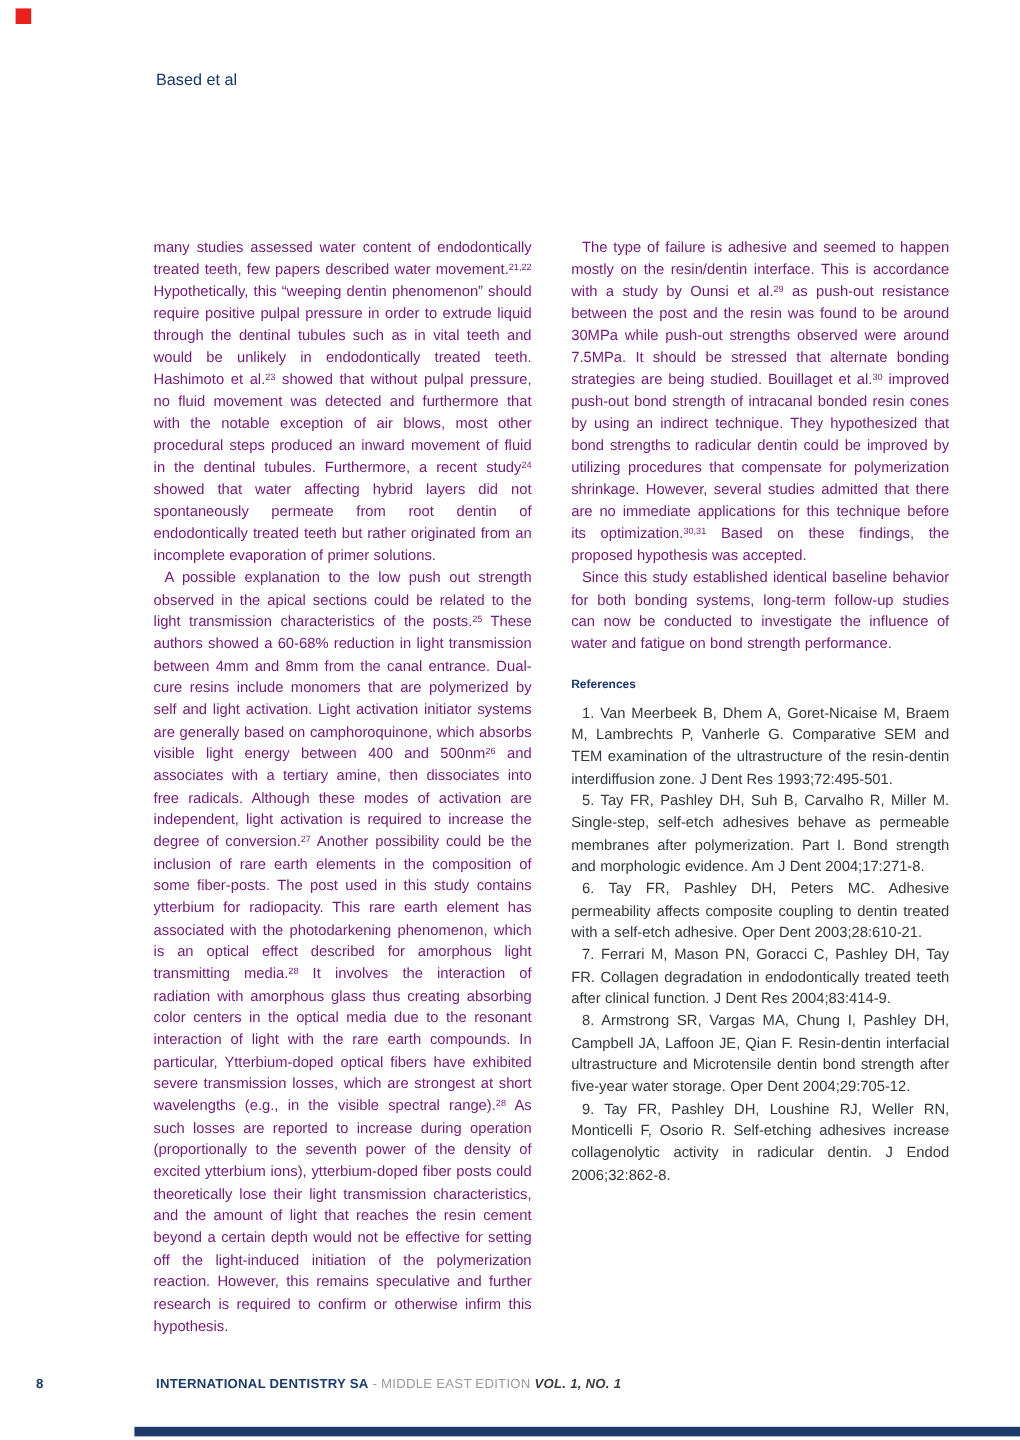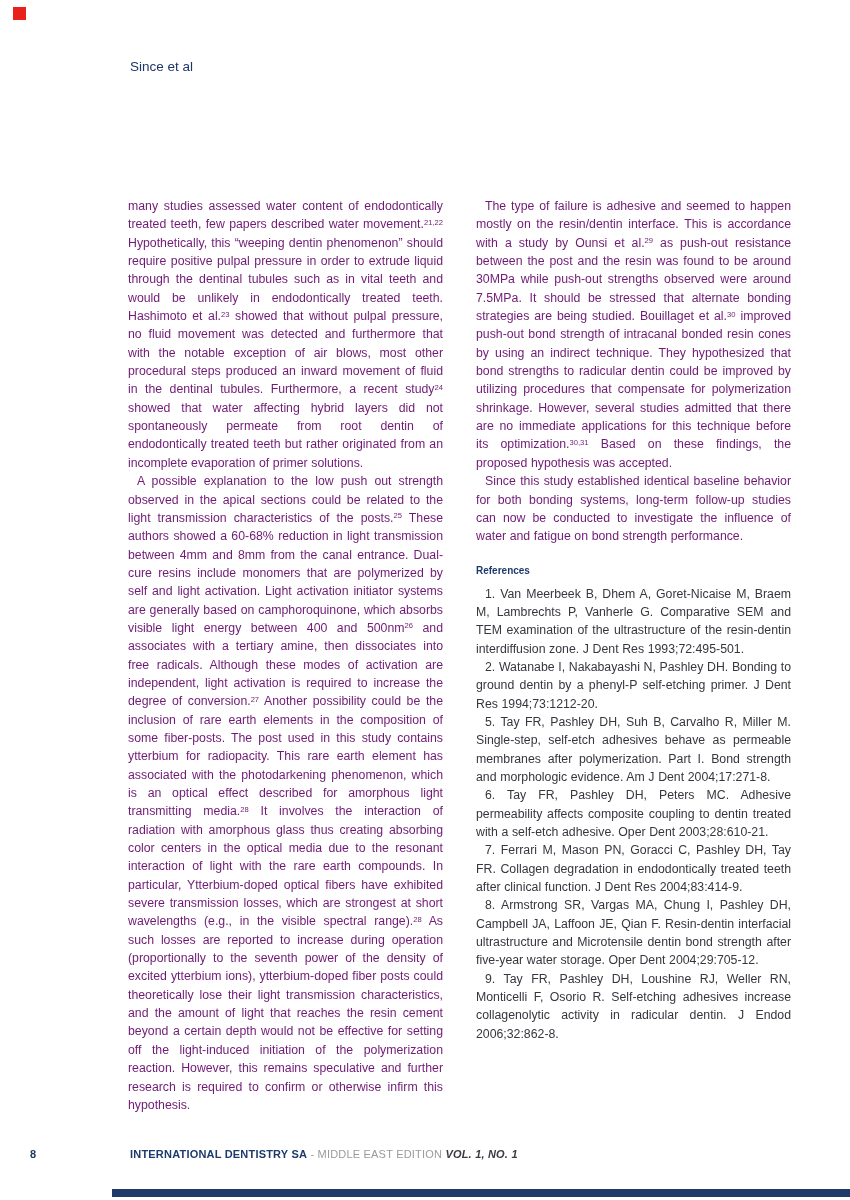--- a/index.html
+++ b/index.html
@@ -102,38 +102,37 @@
     background: #1e3a68;
   }
 </style>
 </head>
 <body>
 
 <div class="page">
 
   <div class="corner-marker"></div>
 
-  <div class="running-head">Since et al</div>
+  <div class="running-head">Based et al</div>
 
   <div class="content">
 
     <div class="col">
       <p class="body-p">many studies assessed water content of endodontically treated teeth, few papers described water movement.<sup>21,22</sup> Hypothetically, this “weeping dentin phenomenon” should require positive pulpal pressure in order to extrude liquid through the dentinal tubules such as in vital teeth and would be unlikely in endodontically treated teeth. Hashimoto et al.<sup>23</sup> showed that without pulpal pressure, no fluid movement was detected and furthermore that with the notable exception of air blows, most other procedural steps produced an inward movement of fluid in the dentinal tubules. Furthermore, a recent study<sup>24</sup> showed that water affecting hybrid layers did not spontaneously permeate from root dentin of endodontically treated teeth but rather originated from an incomplete evaporation of primer solutions.</p>
       <p class="body-p indent">A possible explanation to the low push out strength observed in the apical sections could be related to the light transmission characteristics of the posts.<sup>25</sup> These authors showed a 60-68% reduction in light transmission between 4mm and 8mm from the canal entrance. Dual-cure resins include monomers that are polymerized by self and light activation. Light activation initiator systems are generally based on camphoroquinone, which absorbs visible light energy between 400 and 500nm<sup>26</sup> and associates with a tertiary amine, then dissociates into free radicals. Although these modes of activation are independent, light activation is required to increase the degree of conversion.<sup>27</sup> Another possibility could be the inclusion of rare earth elements in the composition of some fiber-posts. The post used in this study contains ytterbium for radiopacity. This rare earth element has associated with the photodarkening phenomenon, which is an optical effect described for amorphous light transmitting media.<sup>28</sup> It involves the interaction of radiation with amorphous glass thus creating absorbing color centers in the optical media due to the resonant interaction of light with the rare earth compounds. In particular, Ytterbium-doped optical fibers have exhibited severe transmission losses, which are strongest at short wavelengths (e.g., in the visible spectral range).<sup>28</sup> As such losses are reported to increase during operation (proportionally to the seventh power of the density of excited ytterbium ions), ytterbium-doped fiber posts could theoretically lose their light transmission characteristics, and the amount of light that reaches the resin cement beyond a certain depth would not be effective for setting off the light-induced initiation of the polymerization reaction. However, this remains speculative and further research is required to confirm or otherwise infirm this hypothesis.</p>
     </div>
 
     <div class="col">
       <p class="body-p indent">The type of failure is adhesive and seemed to happen mostly on the resin/dentin interface. This is accordance with a study by Ounsi et al.<sup>29</sup> as push-out resistance between the post and the resin was found to be around 30MPa while push-out strengths observed were around 7.5MPa. It should be stressed that alternate bonding strategies are being studied. Bouillaget et al.<sup>30</sup> improved push-out bond strength of intracanal bonded resin cones by using an indirect technique. They hypothesized that bond strengths to radicular dentin could be improved by utilizing procedures that compensate for polymerization shrinkage. However, several studies admitted that there are no immediate applications for this technique before its optimization.<sup>30,31</sup> Based on these findings, the proposed hypothesis was accepted.</p>
       <p class="body-p indent">Since this study established identical baseline behavior for both bonding systems, long-term follow-up studies can now be conducted to investigate the influence of water and fatigue on bond strength performance.</p>
 
       <h2 class="refs-heading">References</h2>
 
       <div>
         <p class="ref-item">1. Van Meerbeek B, Dhem A, Goret-Nicaise M, Braem M, Lambrechts P, Vanherle G. Comparative SEM and TEM examination of the ultrastructure of the resin-dentin interdiffusion zone. J Dent Res 1993;72:495-501.</p>
-        <p class="ref-item">2. Watanabe I, Nakabayashi N, Pashley DH. Bonding to ground dentin by a phenyl-P self-etching primer. J Dent Res 1994;73:1212-20.</p>
         <p class="ref-item">5. Tay FR, Pashley DH, Suh B, Carvalho R, Miller M. Single-step, self-etch adhesives behave as permeable membranes after polymerization. Part I. Bond strength and morphologic evidence. Am J Dent 2004;17:271-8.</p>
         <p class="ref-item">6. Tay FR, Pashley DH, Peters MC. Adhesive permeability affects composite coupling to dentin treated with a self-etch adhesive. Oper Dent 2003;28:610-21.</p>
         <p class="ref-item">7. Ferrari M, Mason PN, Goracci C, Pashley DH, Tay FR. Collagen degradation in endodontically treated teeth after clinical function. J Dent Res 2004;83:414-9.</p>
         <p class="ref-item">8. Armstrong SR, Vargas MA, Chung I, Pashley DH, Campbell JA, Laffoon JE, Qian F. Resin-dentin interfacial ultrastructure and Microtensile dentin bond strength after five-year water storage. Oper Dent 2004;29:705-12.</p>
         <p class="ref-item">9. Tay FR, Pashley DH, Loushine RJ, Weller RN, Monticelli F, Osorio R. Self-etching adhesives increase collagenolytic activity in radicular dentin. J Endod 2006;32:862-8.</p>
       </div>
     </div>
 
   </div>
 

